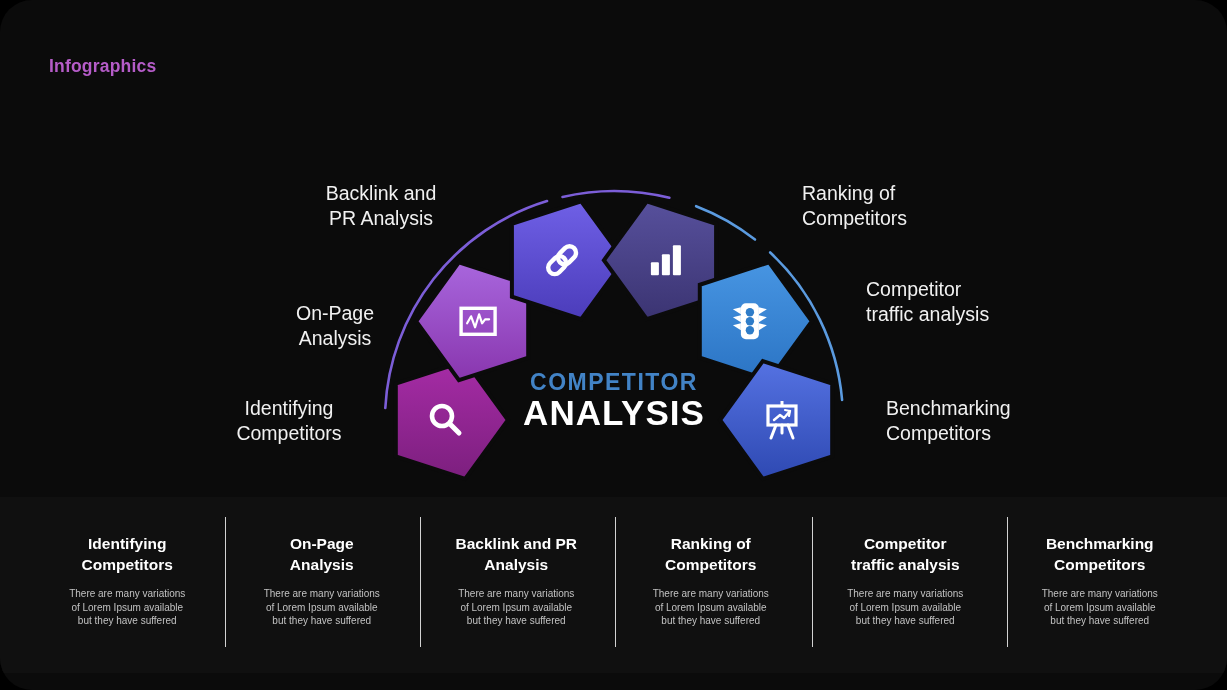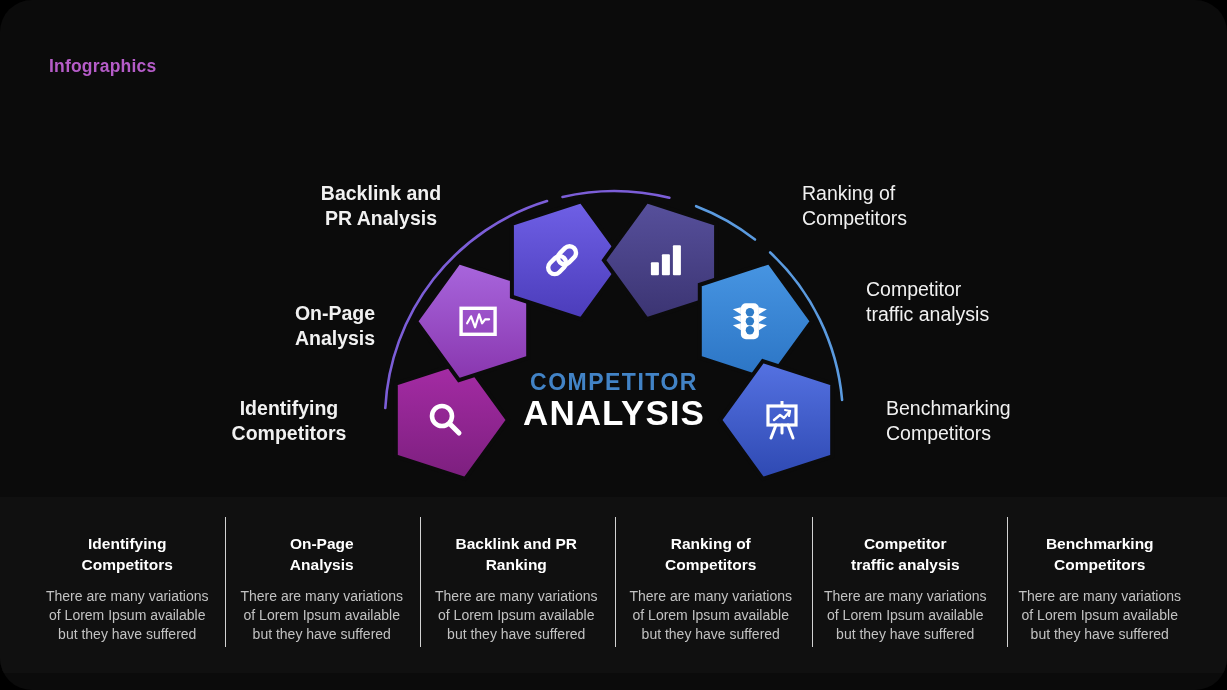--- a/index.html
+++ b/index.html
@@ -23,37 +23,37 @@
   .center-text {
     position:absolute; left:464px; top:371px; width:300px; text-align:center;
     line-height:1.04;
   }
   .center-text .l1 { font-size:23px; font-weight:700; letter-spacing:1.5px; }
   .center-text .l2 { font-size:35px; font-weight:700; color:#ffffff; letter-spacing:1px; }
   .float-label {
     position:absolute; color:#f1f1f1; font-size:19.5px; line-height:1.3;
     white-space:pre-line;
   }
-  .fl-center { text-align:center;font-weight:bold; }
+  .fl-center { text-align:center; }
   .fl-left { text-align:left; }
   .bottom-band {
     position:absolute; left:0; top:497px; width:1227px; height:176px;
     background:#101010;
   }
   .cards {
     position:absolute; left:30px; top:36px; width:1167px;
     display:flex; flex-direction:row;
   }
   .card { flex:1 1 0; text-align:center; padding:0 14px; }
   .card-heading {
     color:#ffffff; font-size:15.5px; font-weight:700; line-height:1.38;
     white-space:pre-line; margin-bottom:11px;
   }
   .card-body {
-    color:#c2c2c2; font-size:14px; line-height:1.38; white-space:pre-line;
+    color:#c2c2c2; font-size:10px; line-height:1.38; white-space:pre-line;
   }
   .v-divider {
     position:absolute; top:517px; width:1px; height:130px;
     background:#e3e3e3; opacity:.92;
   }
 </style>
 </head>
 <body>
 
 <div class="slide">
@@ -180,21 +180,21 @@
       </div>
       <div class="card">
         <div class="card-heading">On-Page
 Analysis</div>
         <div class="card-body">There are many variations
 of Lorem Ipsum available
 but they have suffered</div>
       </div>
       <div class="card">
         <div class="card-heading">Backlink and PR
-Ranking</div>
+Analysis</div>
         <div class="card-body">There are many variations
 of Lorem Ipsum available
 but they have suffered</div>
       </div>
       <div class="card">
         <div class="card-heading">Ranking of
 Competitors</div>
         <div class="card-body">There are many variations
 of Lorem Ipsum available
 but they have suffered</div>

